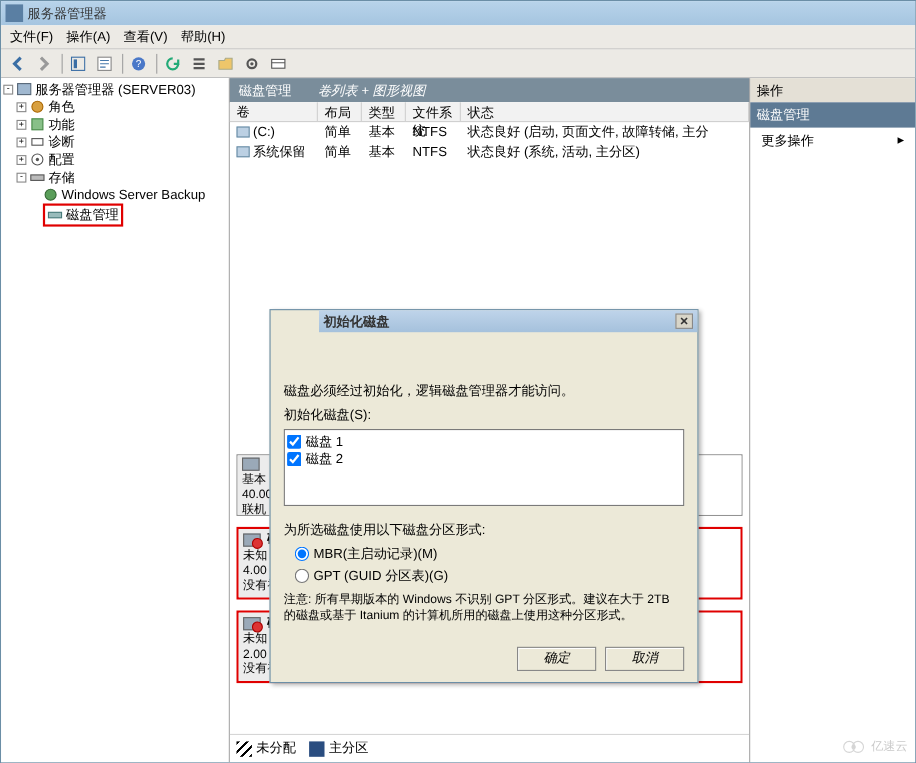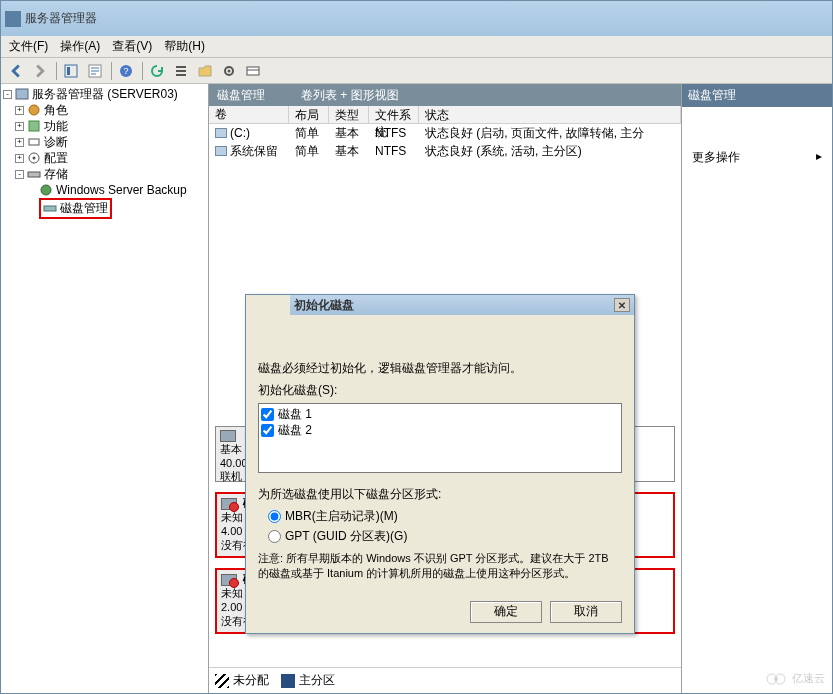--- a/index.html
+++ b/index.html
@@ -1,36 +1,36 @@
 <!DOCTYPE html>
 <html><head>
 <meta charset="utf-8">
 <style>
   * { box-sizing: border-box; margin: 0; padding: 0; }
   body { font-family: "Microsoft YaHei", SimSun, Arial, sans-serif; font-size: 12px; background: #fff; }
   .window { width: 833px; height: 694px; display: flex; flex-direction: column; border: 1px solid #6b8ea6; }
-  .titlebar { background: linear-gradient(#b8d3ea, #a5c5e0); height: 35px; display: flex; align-items: center; padding: 0 4px; color: #333; }
+  .titlebar { background: linear-gradient(#b8d3ea, #a5c5e0); height: 22px; display: flex; align-items: center; padding: 0 4px; color: #333; }
   .titlebar .icon { width: 16px; height: 16px; margin-right: 4px; display: inline-block; background: #5a7fa3; }
   .menubar { background: #eceae5; height: 22px; display: flex; align-items: center; padding: 0 2px; border-bottom: 1px solid #c0c0c0; }
   .menubar-item { padding: 2px 6px; cursor: default; }
   .toolbar { background: #eceae5; height: 26px; display: flex; align-items: center; padding: 2px 4px; border-bottom: 1px solid #c0c0c0; }
   .tool-btn { width: 22px; height: 22px; margin-right: 2px; display: flex; align-items: center; justify-content: center; border: 1px solid transparent; }
   .tool-btn svg { width: 14px; height: 14px; }
   .divider { width: 1px; height: 18px; background: #a0a0a0; margin: 0 3px; }
   .body { flex: 1; display: flex; overflow: hidden; }
   .tree-panel { width: 208px; background: #fff; border-right: 1px solid #a0a0a0; padding: 2px; overflow: auto; }
   .tree-node { display: flex; align-items: center; height: 16px; padding: 0; white-space: nowrap; }
   .tree-expander { width: 9px; height: 9px; border: 1px solid #888; display: inline-flex; align-items: center; justify-content: center; font-size: 8px; line-height: 1; margin-right: 3px; background:#fff; }
   .tree-spacer { display:inline-block; width: 12px; }
   .tree-icon { width: 14px; height: 14px; margin-right: 3px; display:inline-block; }
   .boxed { border: 2px solid #e00000; padding: 0 2px; display: inline-flex; align-items: center; }
   .center-panel { flex: 1; display: flex; flex-direction: column; position: relative; border-right: 1px solid #a0a0a0; }
   .center-header { background: #7a8d9b; color: #fff; height: 22px; display: flex; align-items: center; padding: 0 8px; }
   .center-title { font-weight: normal; margin-right: 20px; }
-  .center-sub { margin-left: 16px; }
+  .center-sub { margin-left: 4px; font-style: italic; }
   .grid { background: #fff; }
   .grid-head { display: flex; background: #f2f2f2; border-bottom: 1px solid #d0d0d0; height: 18px; }
   .grid-head div { padding: 1px 6px; border-right: 1px solid #d0d0d0; font-size: 12px; }
   .grid-row { display: flex; height: 18px; align-items: center; }
   .grid-cell { padding: 0 6px; }
   .col-vol { width: 80px; display:flex; align-items:center; }
   .col-layout { width: 40px; }
   .col-type { width: 40px; }
   .col-fs { width: 50px; }
   .col-status { flex: 1; white-space: nowrap; overflow: hidden; }
@@ -44,35 +44,35 @@
   .disk-part { flex: 1; display:flex; }
   .disk-part-seg { flex:1; border-left: 4px solid #000; padding: 4px 6px; font-size: 11px; line-height:1.25; }
   .hatch { background: repeating-linear-gradient(135deg,#000 0,#000 2px,#fff 2px,#fff 6px); }
   .no-border-part .disk-part-seg { border-left-color: #3a6ea5; }
   .redbox { border: 2px solid #e00000 !important; }
   .legend { display:flex; align-items:center; gap:4px; padding: 4px 6px; background:#fff; border-top:1px solid #ccc;}
   .leg-swatch { width:14px; height:14px; display:inline-block;}
   .actions-panel { width: 150px; background: #fff; }
   .actions-head { background: #e4e0d6; height: 22px; padding: 2px 6px; font-size:12px; display:flex; align-items:center; }
   .actions-section { background: #5e7a94; color:#fff; padding: 3px 6px; }
-  .actions-item { padding: 4px 10px; margin-top: 38px; }
+  .actions-item { padding: 4px 10px; }
   
   .dialog { position: absolute; left: 36px; top: 134px; width: 390px; background: #ece9d8; border: 1px solid #6b8ea6; box-shadow: 2px 2px 4px rgba(0,0,0,0.3); }
   .dlg-title { background: linear-gradient(#bfd4ea,#a5c1dc); height: 20px; display:flex; align-items:center; padding: 0 4px; font-size:12px; font-weight:bold; color:#333;margin-left:44px;}
   .dlg-close { margin-left:auto; width:16px;height:14px;background:#d8d5c8;border:1px solid #888; display:flex;align-items:center;justify-content:center;font-size:10px;}
   .dlg-body { padding: 10px 12px; font-size:12px; line-height:1.5;margin-top:34px;}
   .dlg-body p { margin-bottom:4px;}
   .listbox { border:1px solid #7a7a7a; background:#fff; height:70px; padding:2px; margin-bottom:12px;}
   .listitem { display:flex; align-items:center; height:16px; }
   .listitem input { margin-right:4px;}
   .radio-row { display:flex; align-items:center; margin: 2px 0 2px 10px;}
   .radio-row input { margin-right:4px;}
   .note { margin-top:6px; font-size:11px; line-height:1.35;}
   .dlg-buttons { display:flex; justify-content:flex-end; gap:8px; padding: 6px 12px 10px;}
-  .dlg-buttons button { width:72px; height:22px; font-size:12px; background:#ece9d8; border:1px solid #888; box-shadow:inset 1px 1px 0 #fff;}
+  .dlg-buttons button { width:72px; height:22px; font-size:12px; background:#ece9d8; border:1px solid #888; box-shadow:inset 1px 1px 0 #fff;font-style:italic;}
   .watermark { position:absolute; right:8px; bottom:8px; opacity:0.35; font-size:11px; color:#666; display:flex; align-items:center; gap:3px;}
   .watermark .wm-icon{width:24px;height:14px;}
 </style>
 </head>
 <body>
 
 <div class="window">
 
   <div class="titlebar">
     <span class="icon"></span>
@@ -344,20 +344,21 @@
       <div class="legend">
         <span class="leg-swatch hatch"></span>
         <span>未分配</span>
         <span class="leg-swatch" style="background:#2a4d80;margin-left:8px"></span>
         <span>主分区</span>
       </div>
 
     </div>
 
     <div class="actions-panel">
+      <div class="actions-head">操作</div>
       <div class="actions-section">磁盘管理</div>
       <div class="actions-item">
         <span>更多操作</span>
         <span style="float:right">▸</span>
       </div>
     </div>
 
   </div>
 
   <div class="watermark">

